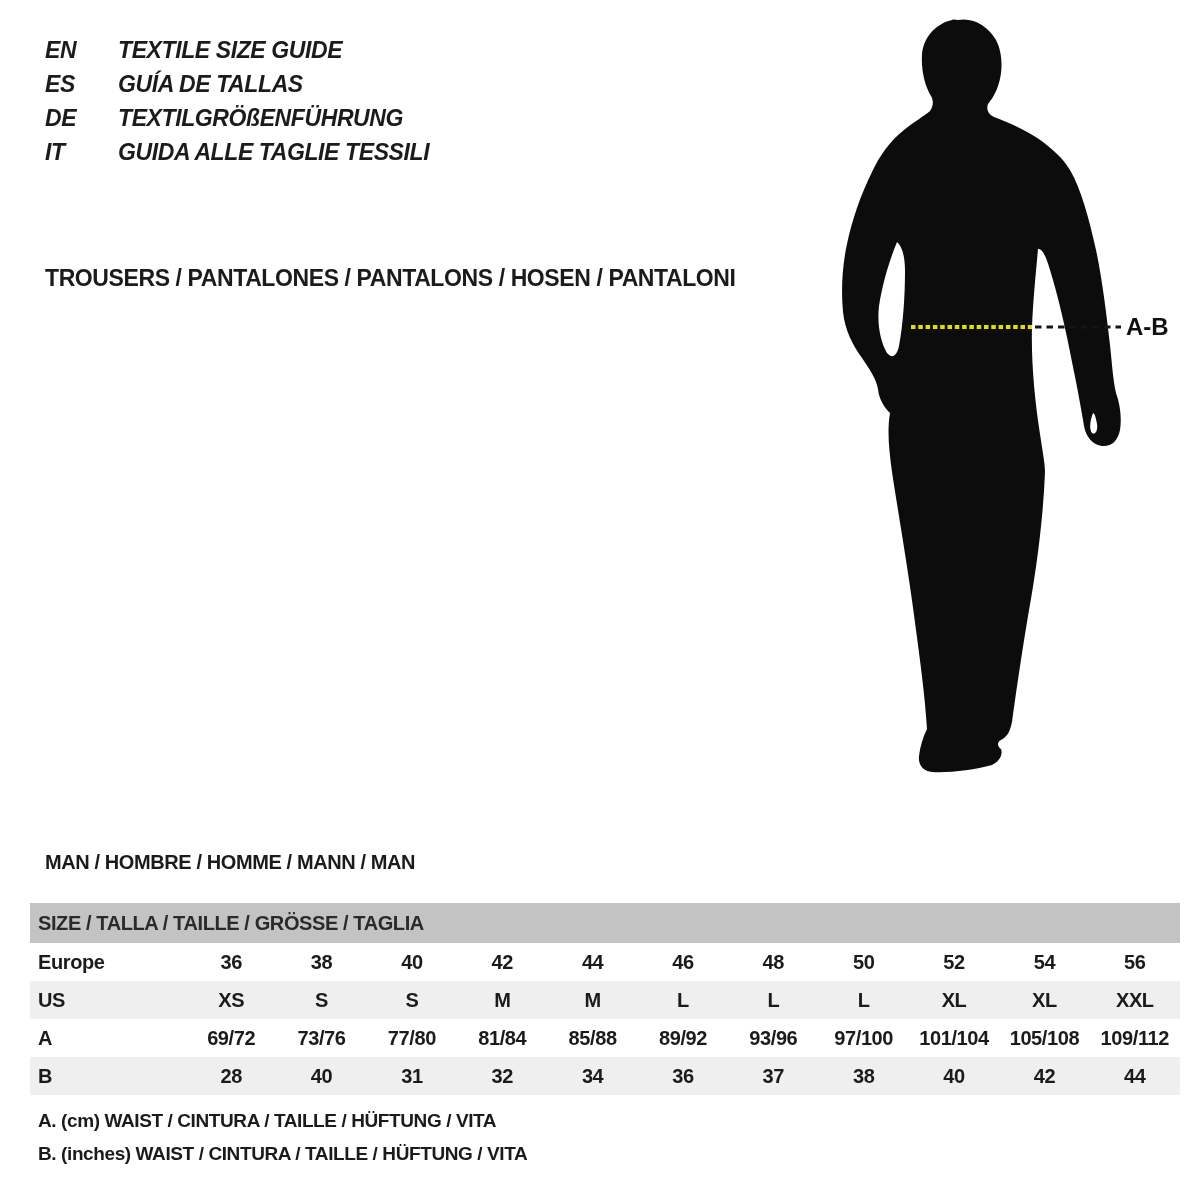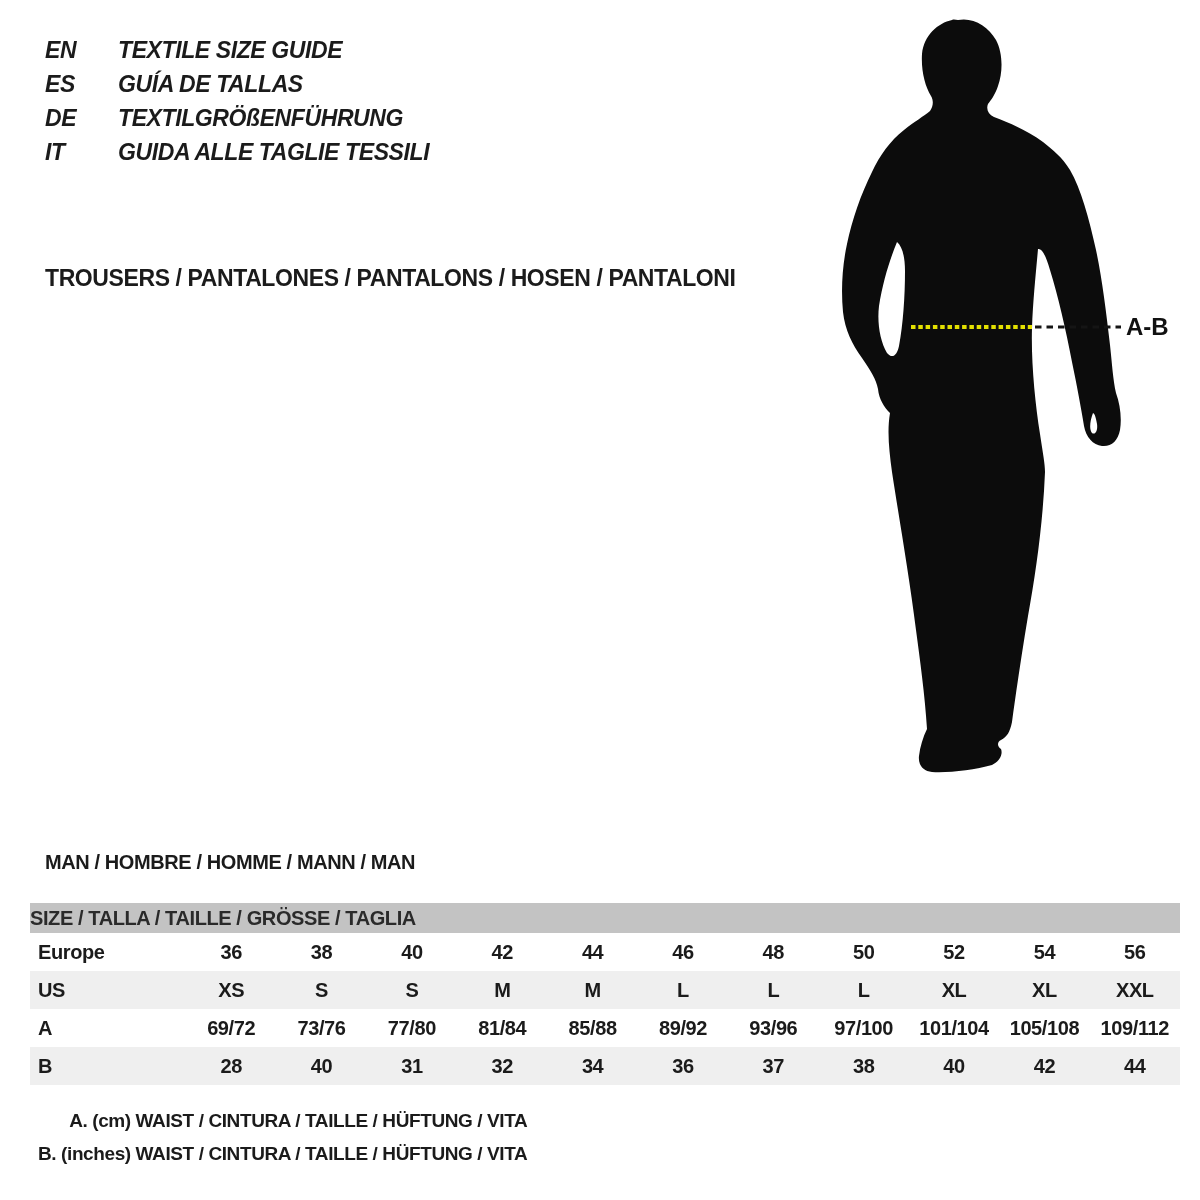--- a/index.html
+++ b/index.html
@@ -75,36 +75,35 @@
   .size-table td {
     height: 38px;
     padding: 0;
     text-align: center;
     vertical-align: middle;
     white-space: nowrap;
   }
   .size-table .thead {
     background: #c3c3c3;
     text-align: left;
-    padding-left: 0;
-    height: 30px;
+    padding-left: 8px;
+    height: 40px;
     color: #2a2a2a;
     margin-top: 13px;
   }
   .size-table .rowlabel {
     text-align: left;
     padding-left: 8px;
   }
   .size-table tr.stripe td { background: #efefef; }
 
   .footnotes {
     position: absolute;
     left: 38px;
     top: 1110px;
-    text-align: right;
   }
   .footnote {
     height: 33px;
     font-size: 19px;
     letter-spacing: -0.4px;
     white-space: nowrap;
   }
 </style>
 </head>
 <body>

